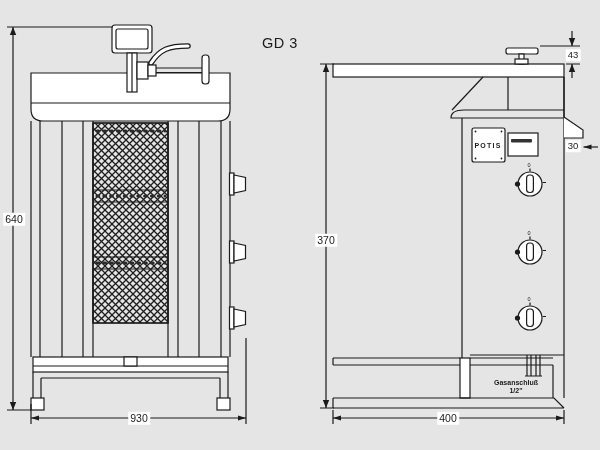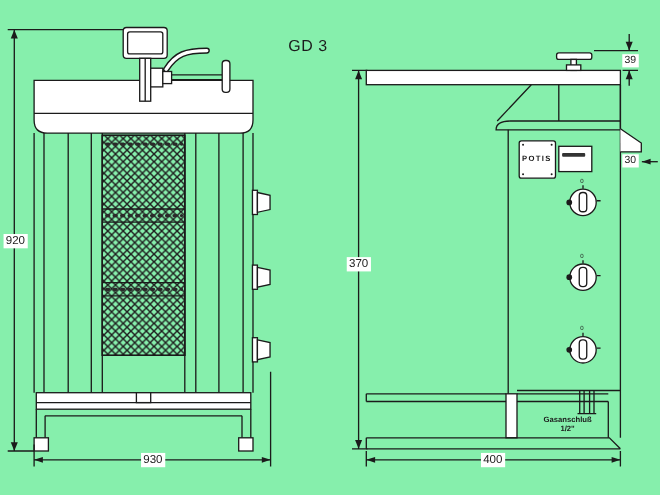--- a/index.html
+++ b/index.html
@@ -1,16 +1,16 @@
 <!DOCTYPE html>
 <html><head>
 <meta charset="utf-8">
 <style>
   html,body{margin:0;padding:0;background:#fff;}
-  #stage{position:relative;width:600px;height:450px;background:#86efac;overflow:hidden;
+  #stage{position:relative;width:600px;height:450px;background:#e5e5e5;overflow:hidden;
          font-family:"Liberation Sans",sans-serif;color:#1b1b1b;}
   #lineart{position:absolute;left:0;top:0;}
   .lbl{position:absolute;transform:translate(-50%,-50%);background:#ffffff;color:#1b1b1b;
        font-family:"Liberation Sans",sans-serif;font-size:10.5px;line-height:1;
        padding:1px 2px;white-space:nowrap;}
   .plain{background:transparent;padding:0;}
   .title{font-size:14.5px;letter-spacing:.5px;background:transparent;}
   .brand{font-size:7px;font-weight:bold;letter-spacing:1.2px;}
   .gas{font-size:7px;font-weight:bold;}
   .zero{font-size:5.5px;}
@@ -175,26 +175,26 @@
       </g>
       <g>
         <path d="M583.5 147 H598"></path>
         <path d="M583.5 147 L591.5 144.4 L591.5 149.6 Z" fill="#1b1b1b" stroke="none"></path>
       </g>
     </g>
   </svg>
 
   <div class="lbl title" style="left:280px; top:43px;">GD 3</div>
 
-  <div class="lbl" style="left:14px; top:219px;">920</div>
+  <div class="lbl" style="left:14px; top:219px;">640</div>
   <div class="lbl" style="left:139px; top:418px;">930</div>
 
   <div class="lbl" style="left:326px; top:240px;">370</div>
   <div class="lbl" style="left:448px; top:418px;">400</div>
-  <div class="lbl smallnum" style="left:573px; top:55px;">39</div>
+  <div class="lbl smallnum" style="left:573px; top:55px;">43</div>
   <div class="lbl smallnum" style="left:573px; top:146px;">30</div>
 
   <div class="lbl plain brand" style="left:488px; top:145px;">POTIS</div>
 
   <div class="lbl plain gas" style="left:516px; top:382px;">Gasanschluß</div>
   <div class="lbl plain gas" style="left:516px; top:390px;">1/2"</div>
 
   <div class="lbl plain zero" style="left:529px; top:166px;">0</div>
   <div class="lbl plain zero" style="left:529px; top:234px;">0</div>
   <div class="lbl plain zero" style="left:529px; top:300px;">0</div>

